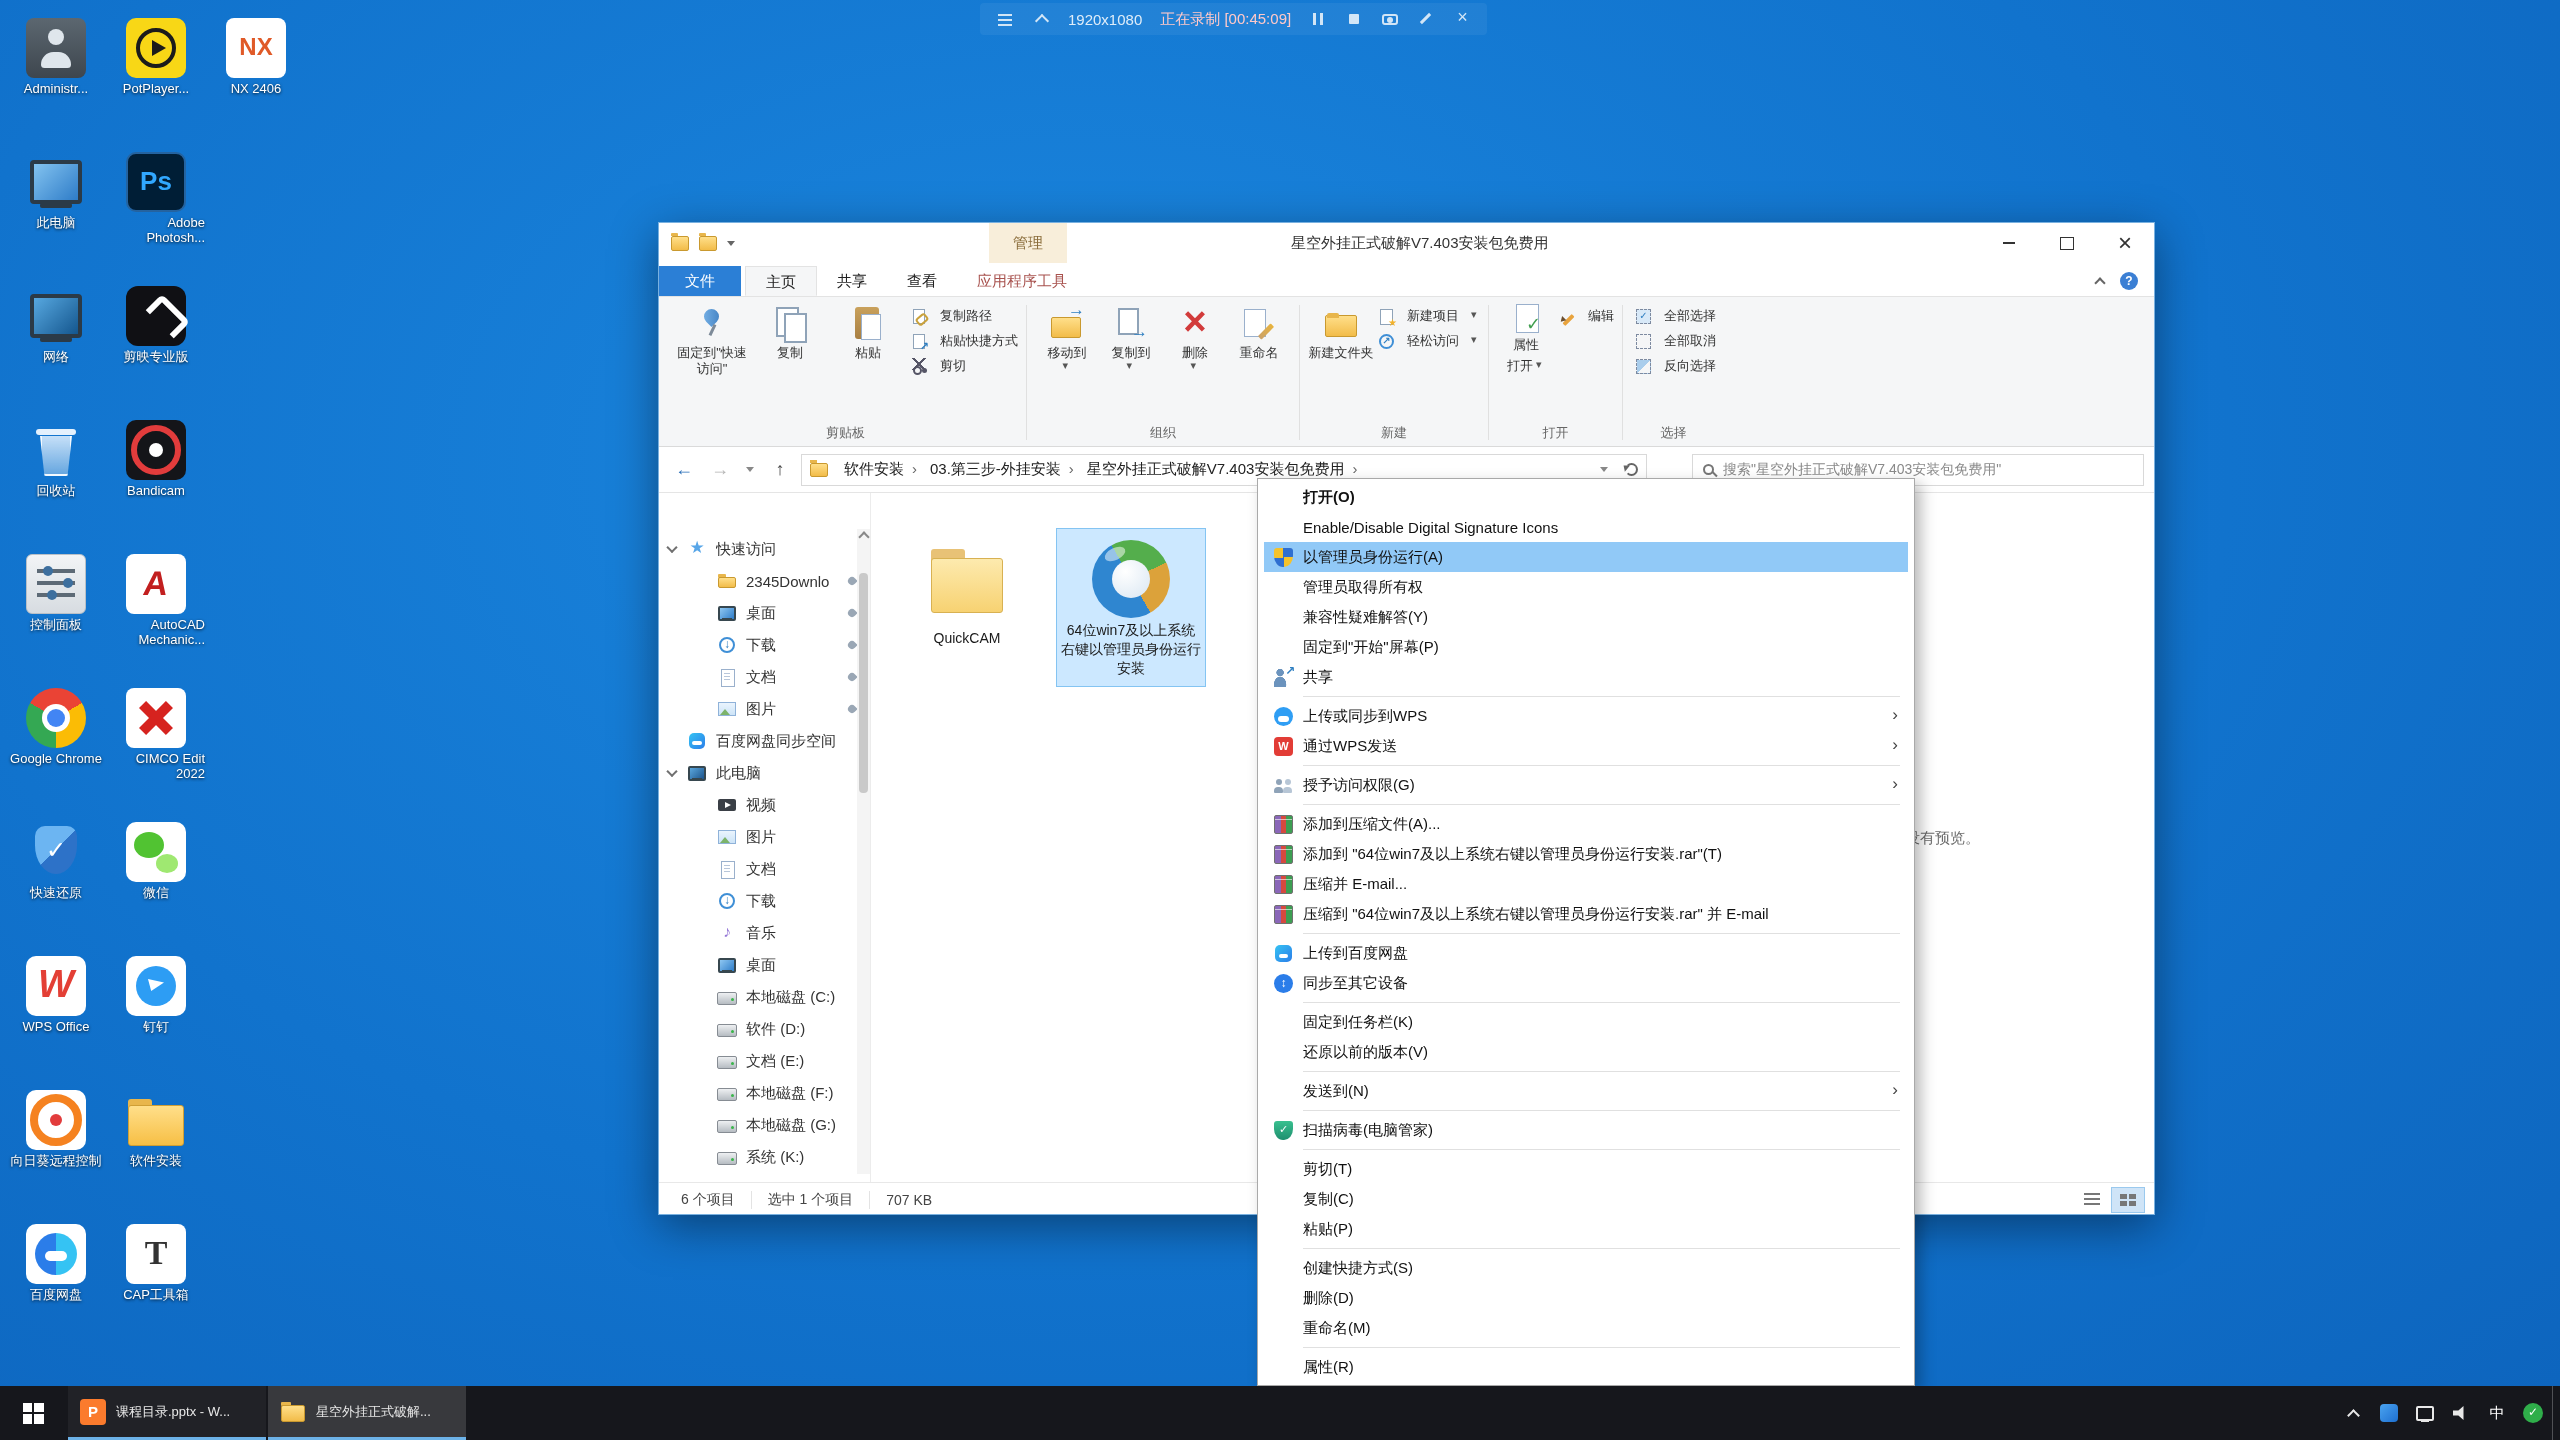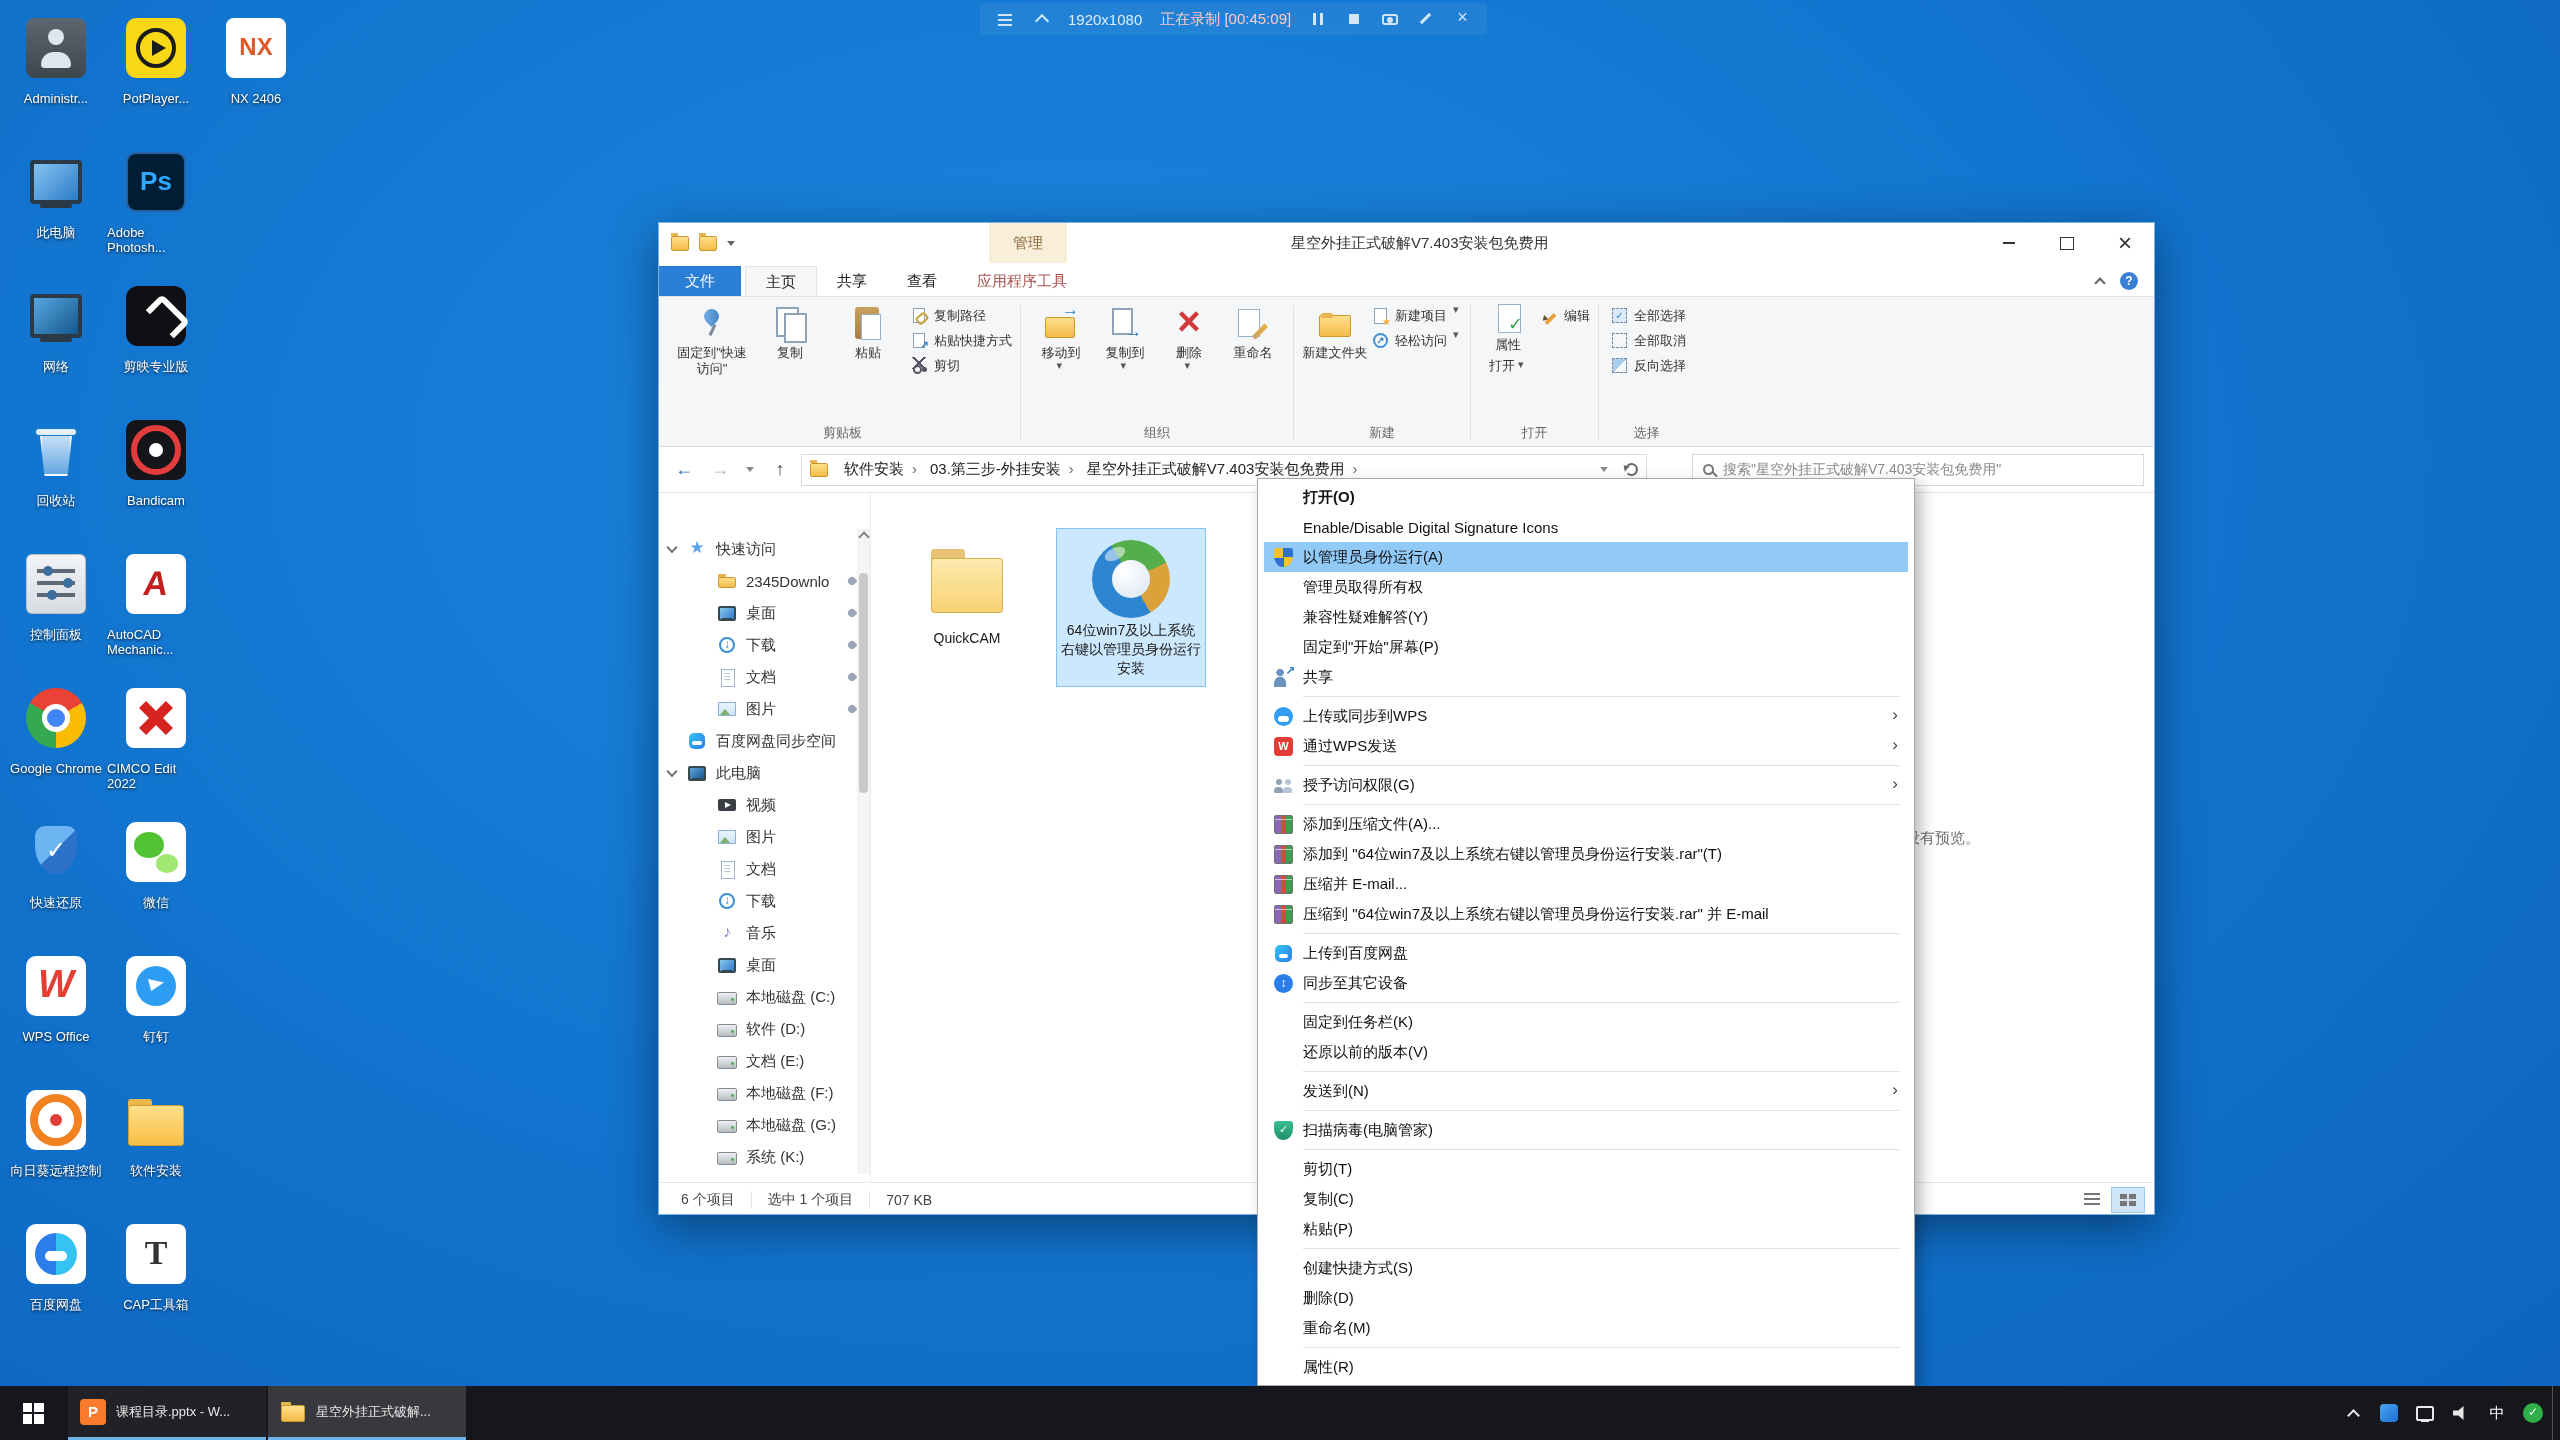--- a/index.html
+++ b/index.html
@@ -19,21 +19,21 @@
   .rb-pencil::after{content:"";position:absolute;left:2px;top:7px;width:13px;height:3px;background:#fff;transform:rotate(-45deg)}
   .rb-close::after{content:"×";position:absolute;left:4px;top:-3px;color:#fff;font-size:18px}
   .rb-res{color:rgba(255,255,255,.85)}
   .rb-status{color:#ffc9c9}
 
   
   .dcol{position:absolute;top:16px;width:100px}
   #dcol1{left:6px}#dcol2{left:106px}#dcol3{left:206px}
   .dcell{height:134px;display:flex;flex-direction:column;align-items:center;cursor:default}
   .dtile{width:64px;height:64px;display:flex;align-items:center;justify-content:center}
-  .dlabel{margin-top:11px;font-size:13px;line-height:15px;color:#fff;text-align:left;text-shadow:0 1px 3px rgba(0,0,0,.85);max-width:98px;word-break:break-word}
+  .dlabel{margin-top:1px;font-size:13px;line-height:15px;color:#fff;text-align:right;text-shadow:0 1px 3px rgba(0,0,0,.85);max-width:98px;word-break:break-word}
   .dico{width:60px;height:60px;position:relative;display:inline-block}
   .di-admin{background:linear-gradient(#5c6770,#3e464e);border-radius:8px}
   .di-admin::before{content:"";position:absolute;left:50%;top:11px;transform:translateX(-50%);width:16px;height:16px;border-radius:50%;background:#dfe6ec}
   .di-admin::after{content:"";position:absolute;left:50%;bottom:10px;transform:translateX(-50%);width:30px;height:16px;border-radius:14px 14px 4px 4px;background:#dfe6ec}
   .di-computer::before,.di-network::before{content:"";position:absolute;left:4px;right:4px;top:8px;height:36px;background:linear-gradient(135deg,#83c3f0,#2e7cc8);border:4px solid #2b3a47;border-radius:4px}
   .di-computer::after,.di-network::after{content:"";position:absolute;left:50%;transform:translateX(-50%);bottom:4px;width:32px;height:5px;background:#2b3a47;border-radius:2px}
   .di-network::before{background:linear-gradient(135deg,#57a8e0,#14568e)}
   .di-recycle::before{content:"";position:absolute;left:14px;right:14px;top:16px;bottom:4px;background:linear-gradient(180deg,rgba(230,243,255,.85),rgba(160,200,235,.6));border:2px solid rgba(250,253,255,.9);border-top:none;border-radius:0 0 6px 6px;clip-path:polygon(0 0,100% 0,86% 100%,14% 100%)}
   .di-recycle::after{content:"";position:absolute;left:10px;right:10px;top:9px;height:6px;background:rgba(240,248,255,.95);border-radius:3px}
   .di-cpanel{background:linear-gradient(#f2f4f6,#d7dce1);border-radius:6px;border:1px solid #b9c0c7}
@@ -109,21 +109,21 @@
   
   .ribbon{height:150px;background:#f5f6f7;border-bottom:1px solid #dadada;display:flex;align-items:stretch;padding:2px 0 0 8px}
   .rgroup{display:flex;flex-direction:column;padding:0 6px}
   .rgc{flex:1;display:flex;align-items:flex-start}
   .rgroup-label{height:22px;text-align:center;font-size:13px;color:#666;line-height:18px}
   .rdiv{width:1px;background:#e0e0e0;margin:6px 2px}
   .rlrow{display:flex;align-items:flex-start}
   .rlarge{width:78px;display:flex;flex-direction:column;align-items:center;padding-top:4px;font-size:13px;color:#333;text-align:center;line-height:16px}
   .rlico{width:36px;height:36px;position:relative;margin:2px auto 4px;flex:none}
   .rsmallcol{display:flex;flex-direction:column;padding-top:8px;gap:7px;margin-left:4px}
-  .rsmall{display:flex;align-items:flex-start;gap:6px;font-size:13px;color:#333;white-space:nowrap}
+  .rsmall{display:flex;align-items:center;gap:12px;font-size:13px;color:#333;white-space:nowrap}
   .rsico{width:17px;height:17px;position:relative;flex:none}
   .ddc{position:relative;width:9px;height:9px;flex:none;display:inline-block}
   .ddc::after{content:"▾";position:absolute;left:0;top:-4px;font-size:11px;color:#555}
   .rmain{display:flex;flex-direction:column;align-items:center;padding:4px 10px 0;font-size:13px;color:#333}
   .rmain .rlico{width:30px;height:30px;margin:0 0 3px}
   .rmain-sub{display:flex;align-items:center;gap:3px;margin-top:3px}
   .rl-pin::before{content:"";position:absolute;left:10px;top:4px;width:15px;height:15px;border-radius:50% 50% 50% 0;background:linear-gradient(135deg,#7ab4e8,#3f7fc1);transform:rotate(-45deg)}
   .rl-pin::after{content:"";position:absolute;left:17px;top:19px;width:3px;height:12px;background:#7d8a98;transform:rotate(25deg)}
   .rl-copy::before{content:"";position:absolute;left:4px;top:2px;width:19px;height:26px;background:#fff;border:2px solid #8fa3b8}
   .rl-copy::after{content:"";position:absolute;left:12px;top:8px;width:19px;height:26px;background:#fff;border:2px solid #8fa3b8}

